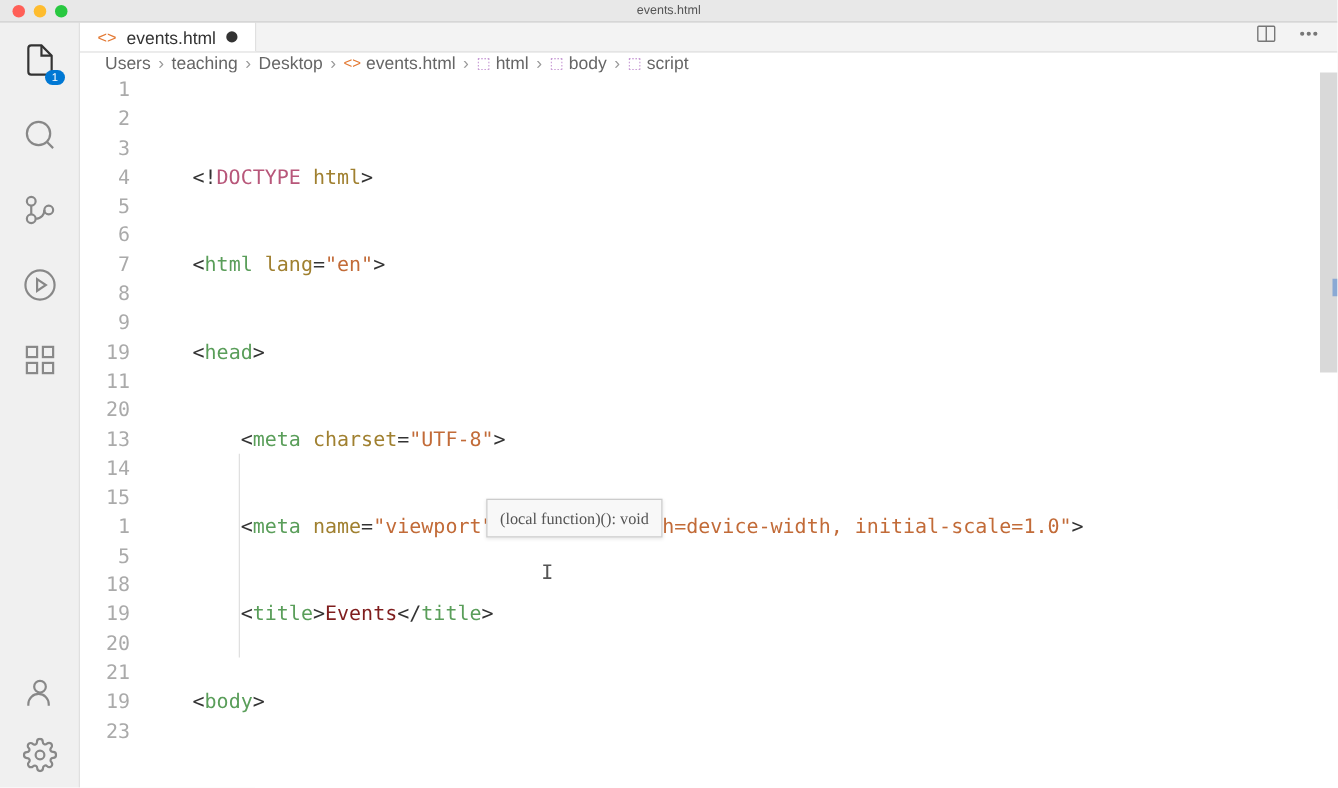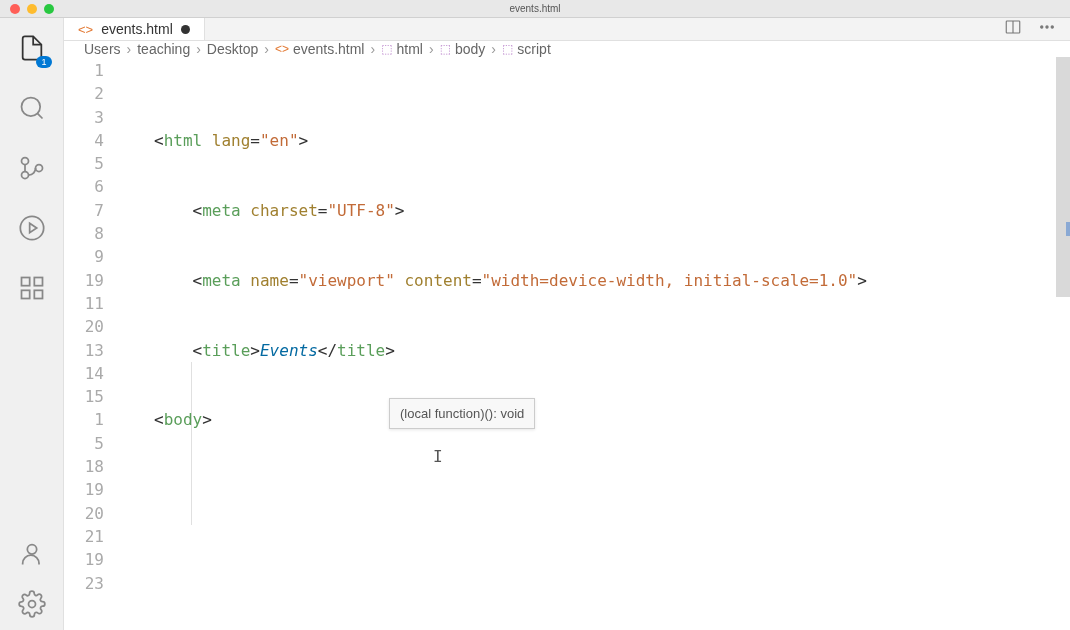--- a/index.html
+++ b/index.html
@@ -123,31 +123,31 @@
       position: relative;
       white-space: pre;
       color: #333;
     }
     .code-line { height: 23.3px; position: relative; padding-left: 30px;}
     .t-tag { color: #5a9e5a; }
     .t-doctype { color: #b8577a; }
     .t-attr { color: #a08030; }
     .t-string { color: #c26b38; }
     .t-punct { color: #333; }
-    .t-text { color: #0369a1; font-style: italic; }
+    .t-text { color: #7f1d1d; }
     .hover-tooltip {
       position: absolute;
       left: 265px;
       top: 341px;
       background: #f8f8f8;
       border: 1px solid #ccc;
       padding: 3px 10px;
       font-size: 13px;
       color: #555;
-      font-family: Liberation Sans, sans-serif;
+      font-family: Liberation Serif, serif;
       box-shadow: 0 1px 3px rgba(0,0,0,0.1);
       text-align: center;
     }
     .indent-guide {
       position: absolute;
       width: 1px;
       background: #e0e0e0;
       top: 305px;
       height: 163px;
       left: 67px;
@@ -319,21 +319,23 @@
           <div>5</div>
           <div>18</div>
           <div>19</div>
           <div>20</div>
           <div>21</div>
           <div>19</div>
           <div>23</div>
         </div>
       <div class="code">
         <div class="indent-guide"></div>
+        <div class="code-line"><span class="t-punct">&lt;!</span><span class="t-doctype">DOCTYPE</span><span> </span><span class="t-attr">html</span><span class="t-punct">&gt;</span></div>
         <div class="code-line"><span class="t-punct">&lt;</span><span class="t-tag">html</span><span> </span><span class="t-attr">lang</span><span class="t-punct">=</span><span class="t-string">"en"</span><span class="t-punct">&gt;</span></div>
+        <div class="code-line"><span class="t-punct">&lt;</span><span class="t-tag">head</span><span class="t-punct">&gt;</span></div>
         <div class="code-line"><span class="t-punct">    &lt;</span><span class="t-tag">meta</span><span> </span><span class="t-attr">charset</span><span class="t-punct">=</span><span class="t-string">"UTF-8"</span><span class="t-punct">&gt;</span></div>
         <div class="code-line"><span class="t-punct">    &lt;</span><span class="t-tag">meta</span><span> </span><span class="t-attr">name</span><span class="t-punct">=</span><span class="t-string">"viewport"</span><span> </span><span class="t-attr">content</span><span class="t-punct">=</span><span class="t-string">"width=device-width, initial-scale=1.0"</span><span class="t-punct">&gt;</span></div>
         <div class="code-line"><span class="t-punct">    &lt;</span><span class="t-tag">title</span><span class="t-punct">&gt;</span><span class="t-text">Events</span><span class="t-punct">&lt;/</span><span class="t-tag">title</span><span class="t-punct">&gt;</span></div>
         <div class="code-line"><span class="t-punct">&lt;</span><span class="t-tag">body</span><span class="t-punct">&gt;</span></div>
         
         
         
         
         
         

